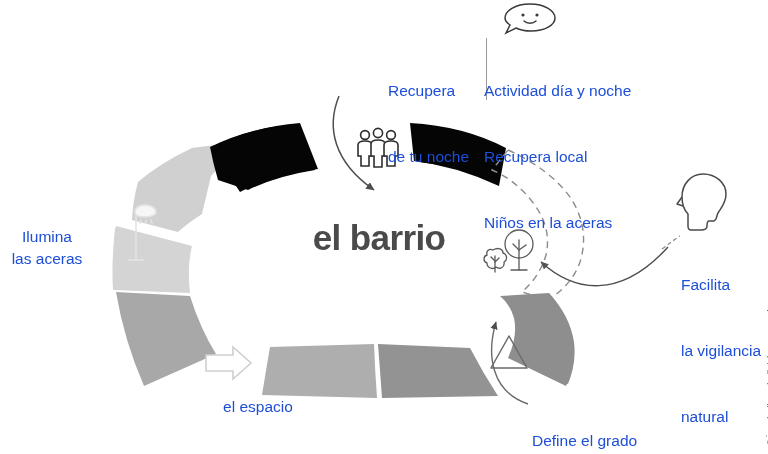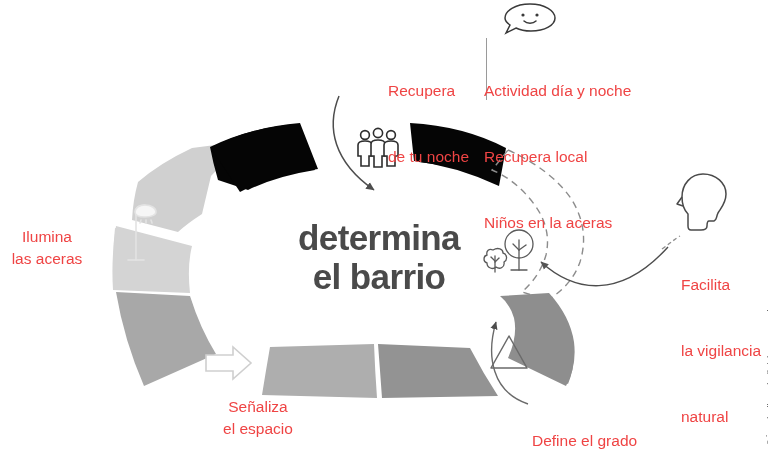--- a/index.html
+++ b/index.html
@@ -10,21 +10,21 @@
   #stage {
     position: relative;
     width: 768px;
     height: 454px;
     background: #ffffff;
     overflow: hidden;
     font-family: "Liberation Sans", sans-serif;
   }
   .txt {
     position: absolute;
-    color: #ef4444;
+    color: #1d4ed8;
     font-size: 15.5px;
     line-height: 1.42;
     white-space: pre;
     font-family: "Liberation Sans", sans-serif;
   }
 
   
   #cat-left {
     left: 388px; top: 36px;
     text-align: left;
@@ -227,38 +227,36 @@
     <div>de tu noche</div>
   </div>
 
   <div class="txt" id="cat-right">
     <div>Actividad día y noche</div>
     <div>Recupera local</div>
     <div>Niños en la aceras</div>
   </div>
 
   <div id="headline" style="color: rgb(74, 74, 74);">
-    <div>determina</div>
     <div>el barrio</div>
   </div>
 
   <div class="txt" id="lbl-vigilancia">
     <div>Facilita</div>
     <div>la vigilancia</div>
     <div>natural</div>
   </div>
 
   <div class="txt" id="lbl-permeabilidad">
     <div>Define el grado</div>
     
     
   </div>
 
   <div class="txt" id="lbl-senaliza">
-    <div>Señaliza</div>
     <div>el espacio</div>
   </div>
 
   <div class="txt" id="lbl-ilumina">
     <div>Ilumina</div>
     <div>las aceras</div>
   </div>
 
   <div id="copyright">D ©Ángel Olleros \ All rights reserved</div>
 

